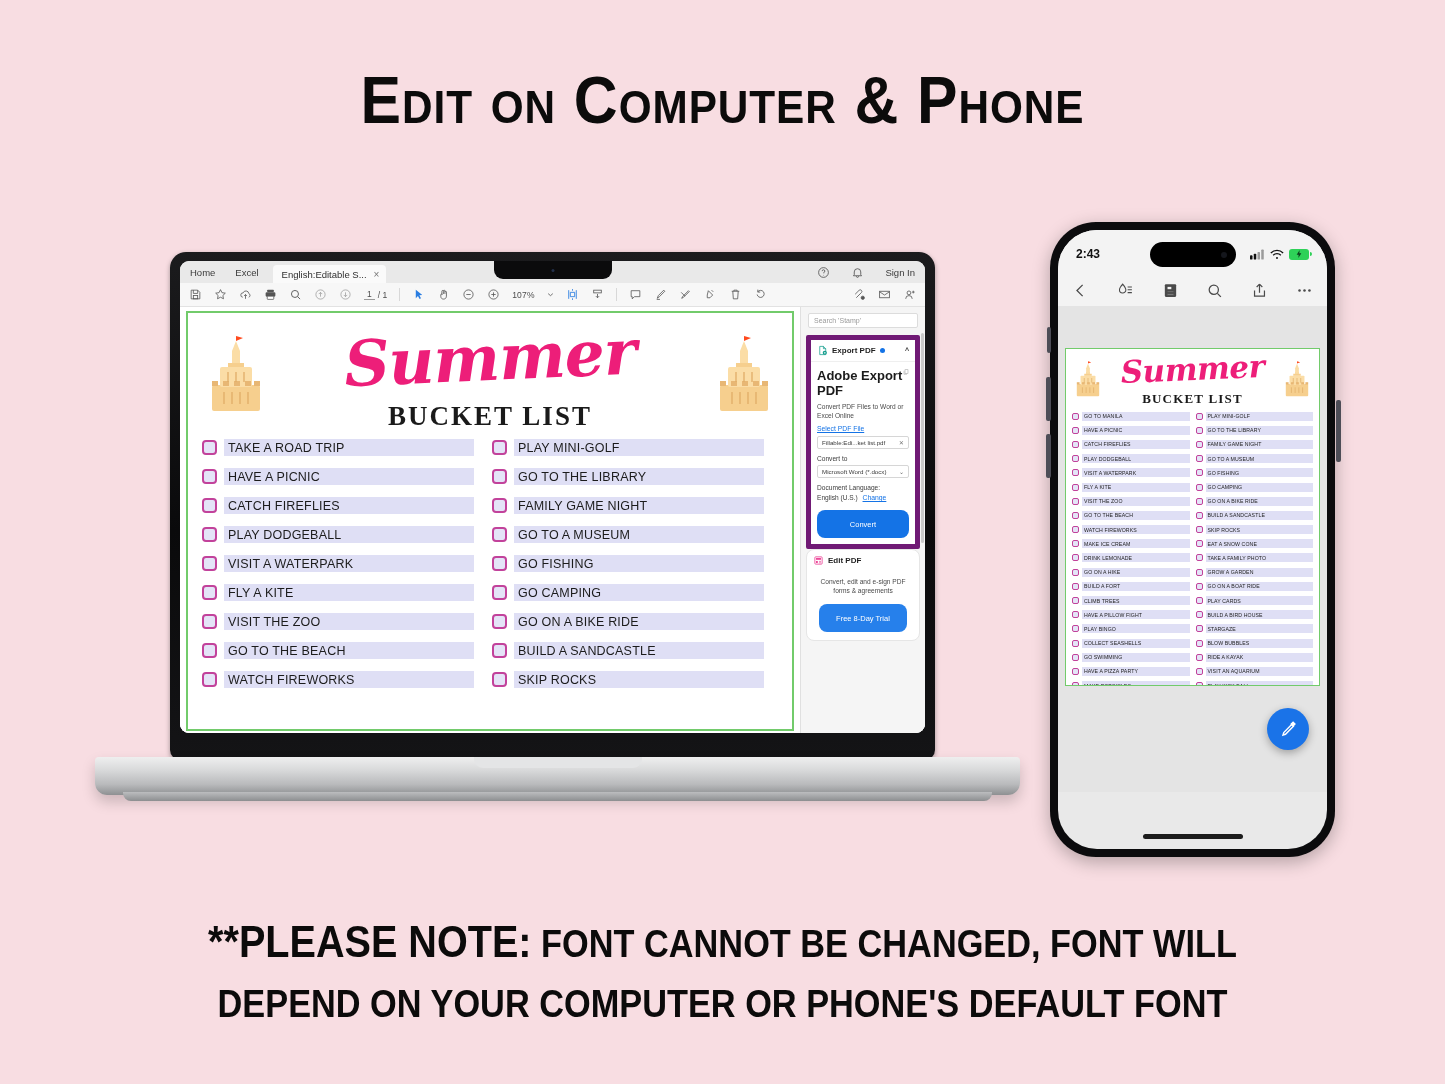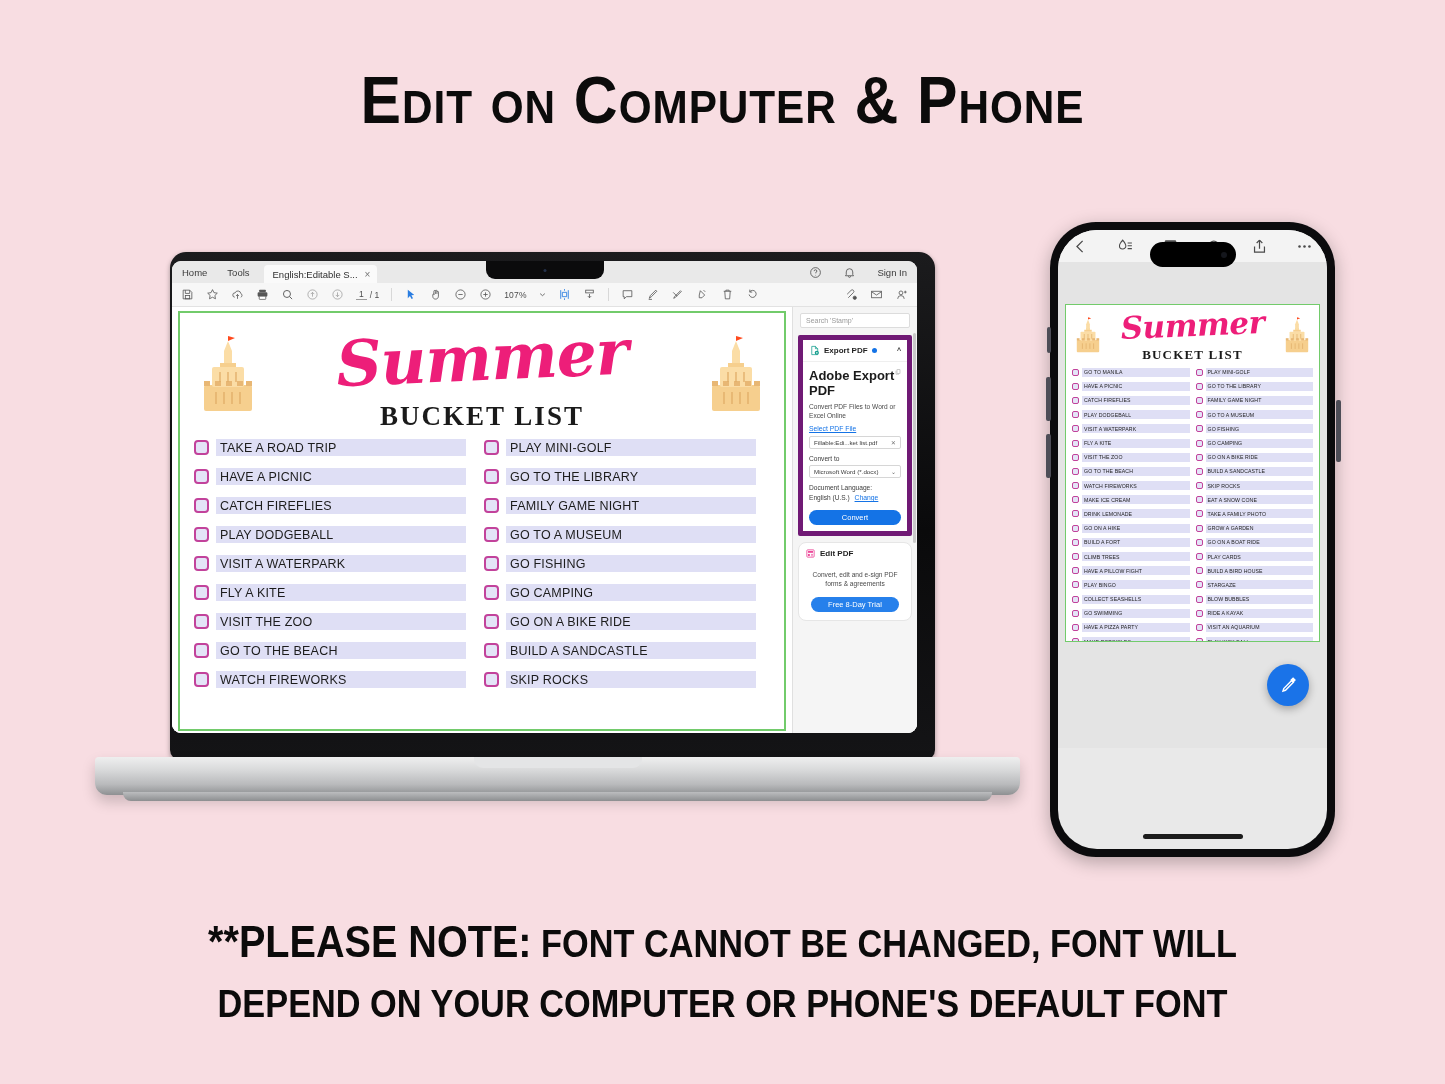--- a/index.html
+++ b/index.html
@@ -36,21 +36,21 @@
 
   
   #laptop { position: absolute; left: 95px; top: 252px; width: 925px; height: 555px; }
   .lid {
     position: absolute; left: 75px; top: 0; width: 765px; height: 508px;
     background: linear-gradient(180deg,#1b1b1d 0%, #0a0a0b 55%, #141416 100%);
     border-radius: 16px 16px 10px 10px;
     box-shadow: 0 2px 5px rgba(0,0,0,.35);
   }
   .lid-inner {
-    position: absolute; left: 2px; top: 9px; width: 745px; height: 472px;
+    position: absolute; left: 10px; top: 9px; width: 745px; height: 472px;
     background: #000; border-radius: 9px; overflow: hidden;
   }
   .notch {
     position: absolute; left: 50%; transform: translateX(-50%);
     top: 0; width: 118px; height: 18px; background: #0b0b0c;
     border-radius: 0 0 9px 9px; z-index: 9;
   }
   .notch .cam { position:absolute; left:50%; top:8px; width:3px;height:3px;border-radius:50%;
     background:#23304a; transform:translateX(-50%); }
   .screen {
@@ -155,25 +155,25 @@
     display:flex; align-items:center; padding:0 4px; font-size:6.2px; color:#3a3a3a;
   }
   .rail .filebox .x { margin-left:auto; color:#777; }
   .rail .lbl { font-size:6.6px; color:#3b3b3b; margin:6px 0 3px; }
   .rail .sel {
     height:13px; border:1px solid #d6d6d6; border-radius:2px; background:#fff;
     display:flex; align-items:center; padding:0 4px; font-size:6.2px; color:#3a3a3a;
   }
   .rail .sel .cv { margin-left:auto; color:#666; font-size:6px; }
   .rail .btn {
-    margin-top:9px; height:15px; border-radius:8px; background:#1473e6; color:#fff;
+    margin-top:9px; height:28px; border-radius:8px; background:#1473e6; color:#fff;
     display:flex; align-items:center; justify-content:center; font-size:7.5px;
   }
   .rail .btn.light { background:#2680eb; }
-  .rail .card2 { background:#fff; margin:6px 5px 0 5px; border:1px solid #e6e6e6; border-radius:8px; }
+  .rail .card2 { background:#fff; margin:0 5px 0 5px; border:1px solid #e6e6e6; border-radius:8px; }
   .rail .scroll {
     position:absolute; right:1px; top:26px; width:3px; height:210px; border-radius:2px; background:#c9c9c9;
   }
 
   
   #phone { position:absolute; left:1040px; top:222px; width:305px; height:640px; }
   .phone-body {
     position:absolute; left:10px; top:0; width:285px; height:635px;
     background:#0b0b0d; border-radius:46px;
     box-shadow: 0 5px 18px rgba(0,0,0,.28);
@@ -256,21 +256,21 @@
   <div id="laptop">
     <div class="lid">
       <div class="lid-inner">
         <div class="notch">
             <span class="cam"></span>
           </div>
         <div class="screen">
 
           <div class="tabbar">
             <div class="menu">Home</div>
-            <div class="menu">Tools</div>
+            <div class="menu">Excel</div>
             <div class="doc-tab">
               <span>English:Editable S...</span>
               <span class="x">×</span>
             </div>
             <div class="right">
               <svg class="ico" viewBox="0 0 24 24" fill="none" stroke="currentColor" stroke-width="1.6">
                   <circle cx="12" cy="12" r="9"></circle>
                   <path d="M9.5 9.5a2.5 2.5 0 1 1 3 2.4v1.6"></path>
                   <circle cx="12" cy="17" r=".7" fill="currentColor" stroke="none"></circle>
                 </svg>
@@ -581,20 +581,41 @@
     <div class="side-btn btn-mute"></div>
     <div class="side-btn btn-vup"></div>
     <div class="side-btn btn-vdn"></div>
     <div class="side-btn btn-pwr"></div>
 
     <div class="phone-screen">
       <div class="dyn-island">
           <span class="sensor"></span>
         </div>
 
+      <div class="ph-status">
+        <span class="clock">2:43</span>
+        <span class="right">
+          <svg style="width:15px;height:11px" viewBox="0 0 18 12">
+            <rect x="0" y="7" width="3" height="5" rx="1" fill="#111"></rect>
+            <rect x="4.5" y="5" width="3" height="7" rx="1" fill="#111"></rect>
+            <rect x="9" y="3" width="3" height="9" rx="1" fill="#9b9b9b"></rect>
+            <rect x="13.5" y="0" width="3" height="12" rx="1" fill="#9b9b9b"></rect>
+          </svg>
+          <svg style="width:14px;height:11px" viewBox="0 0 16 12" fill="none" stroke="#111" stroke-width="1.5">
+            <path d="M1 4.2a10 10 0 0 1 14 0"></path>
+              <path d="M3.6 6.8a6.3 6.3 0 0 1 8.8 0"></path>
+              <circle cx="8" cy="10" r="1.1" fill="#111" stroke="none"></circle>
+          </svg>
+          <span class="batt">
+            <svg style="width:8px;height:8px" viewBox="0 0 10 12">
+                <path d="M6 0L1.5 7H4.5L4 12 8.5 5H5.5z" fill="#0d3f1d"></path>
+              </svg>
+          </span>
+        </span>
+      </div>
 
       <div class="ph-toolbar">
         <svg class="ti" viewBox="0 0 24 24" fill="none" stroke="currentColor" stroke-width="1.8">
             <path d="M15 4l-8 8 8 8"></path>
           </svg>
         <svg class="ti" viewBox="0 0 24 24" fill="none" stroke="currentColor" stroke-width="1.5">
             <path d="M8 3c3 3.5 4.5 6 4.5 8.2A4.5 4.5 0 0 1 3.5 11C3.5 9 5 6.5 8 3z"></path>
             <path d="M15 7h6M15 11h6M15 15h6"></path>
           </svg>
         <svg class="ti" viewBox="0 0 24 24" fill="none" stroke="currentColor" stroke-width="1.6">

